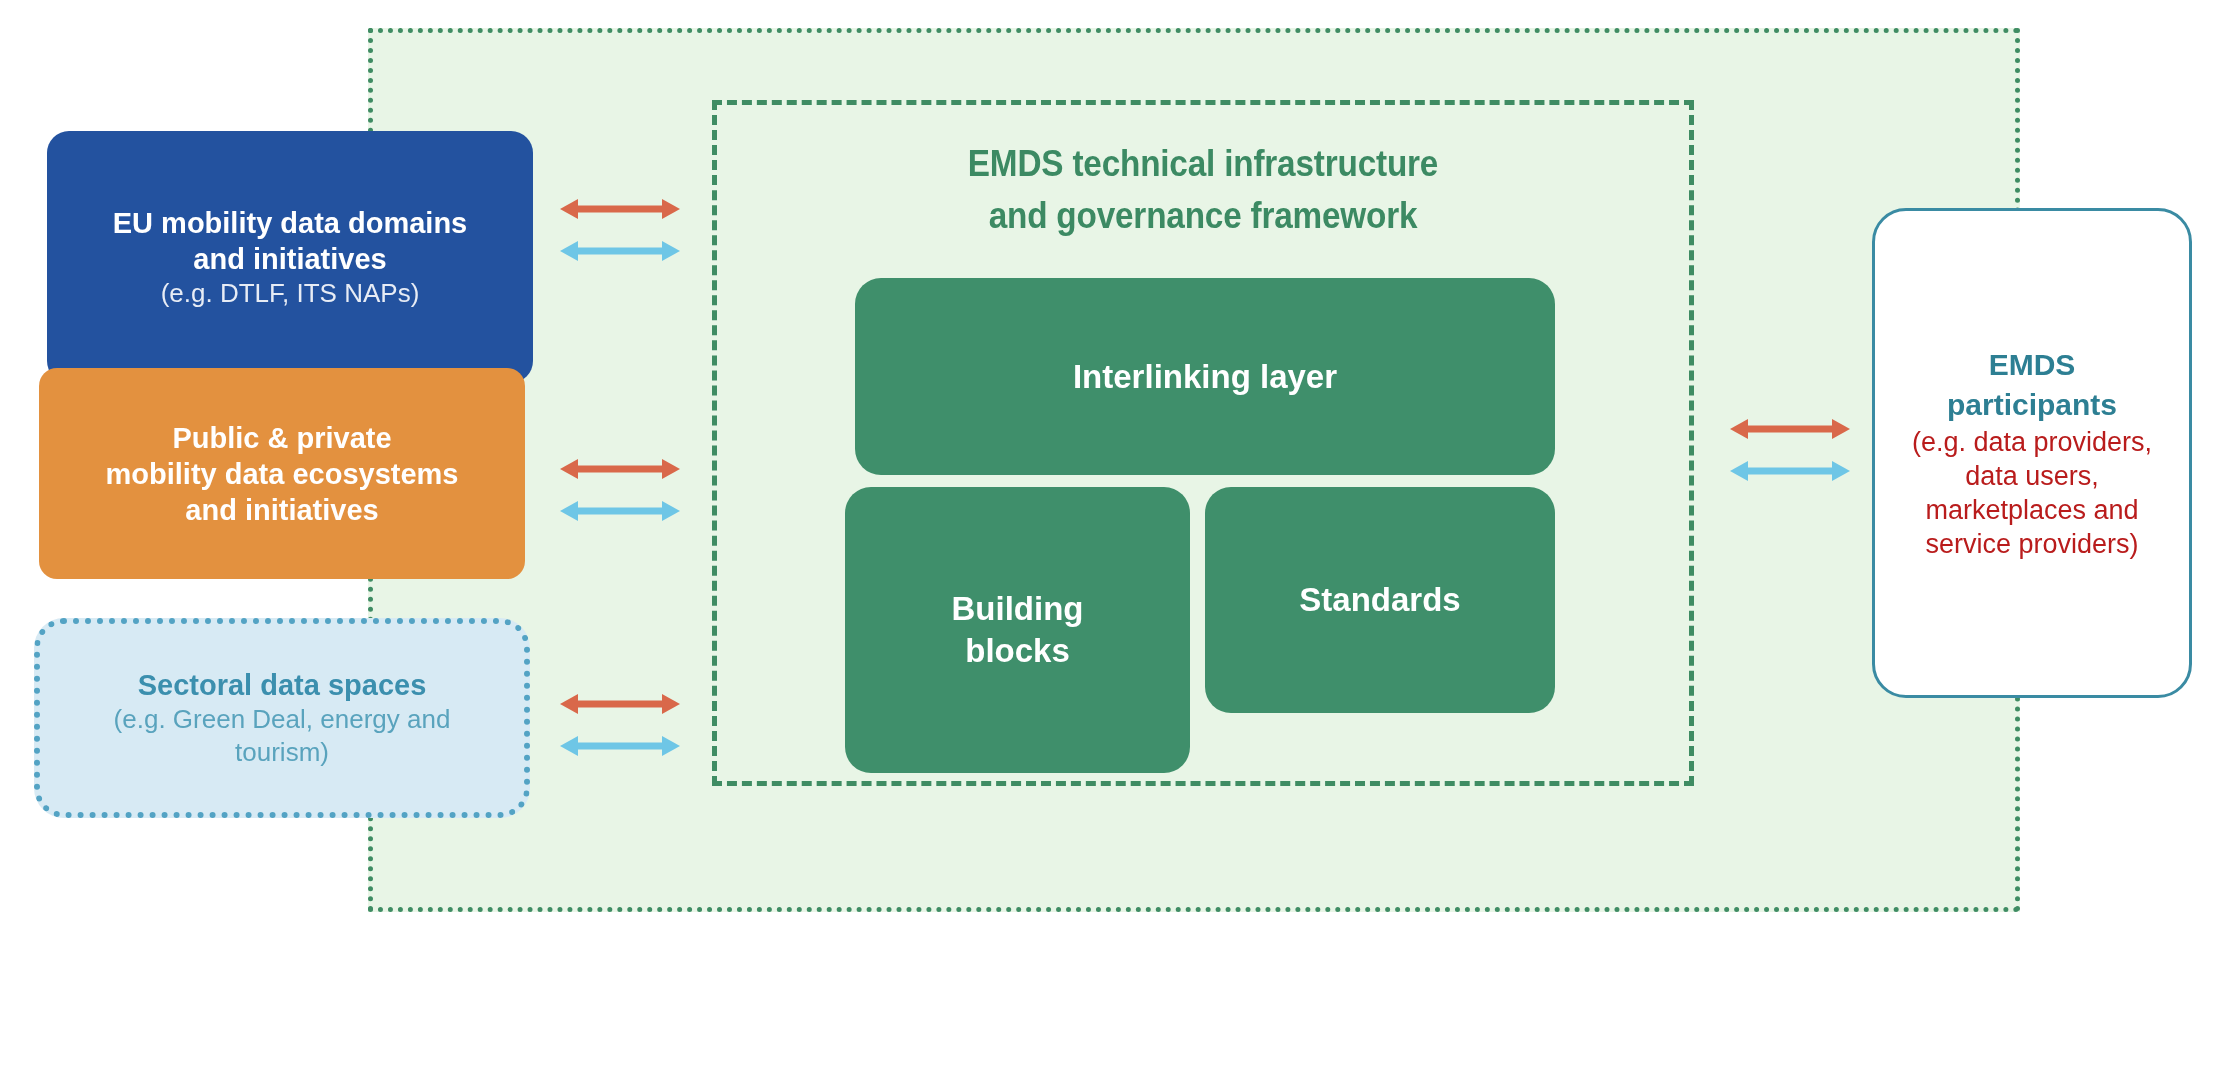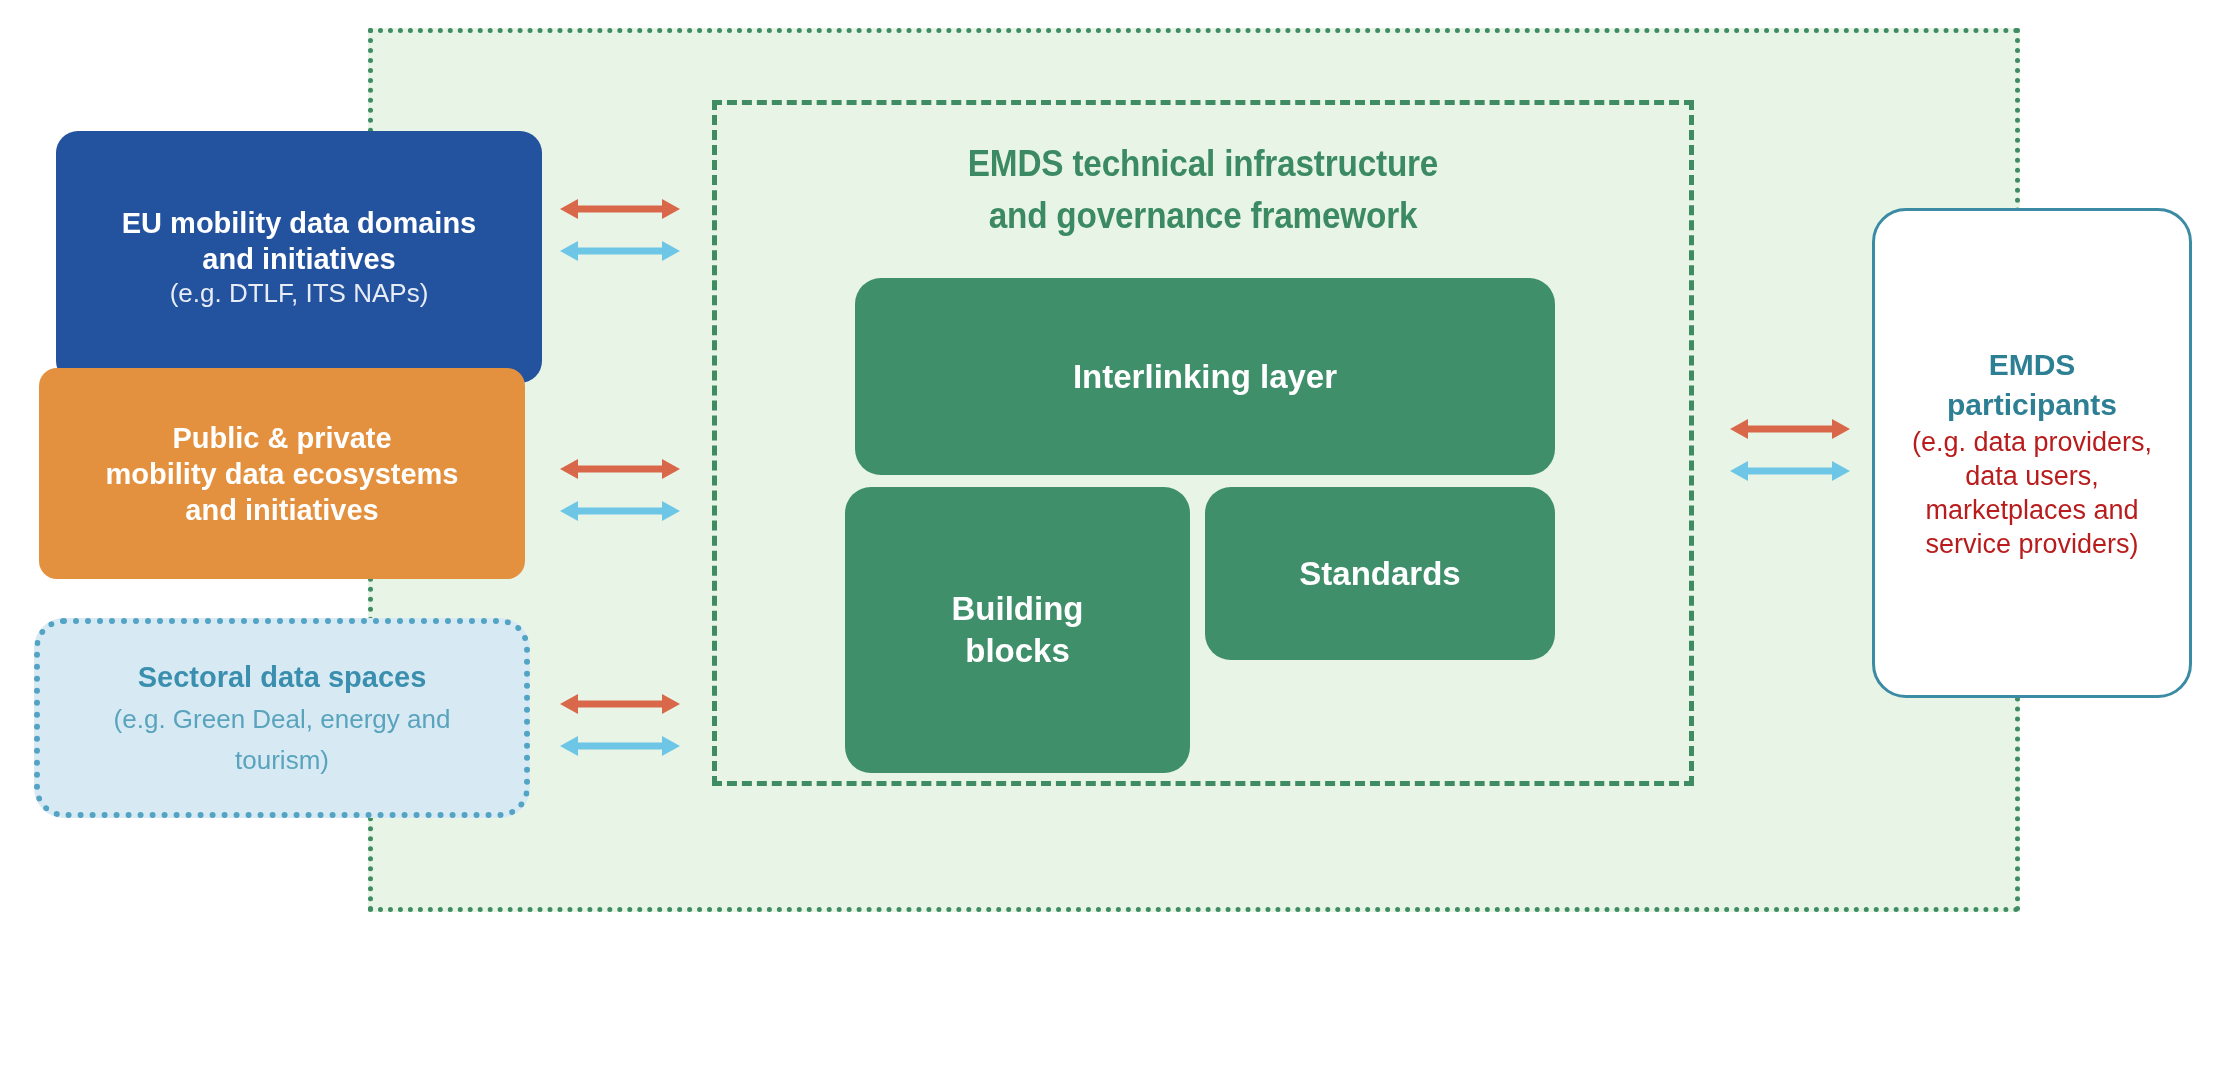--- a/index.html
+++ b/index.html
@@ -41,58 +41,57 @@
     display:flex;flex-direction:column;
     align-items:center;justify-content:center;
     text-align:center;
     border-radius:20px;
     padding:4px 14px;
   }
   .left-box .title{font-weight:bold;font-size:29px;line-height:36px;}
   .left-box .sub{font-size:26px;line-height:33px;}
 
   #box-eu-mobility{
-    left:56px; top:131px; height:252px;
+    left:47px; top:131px; height:252px;
     background:#23529f; color:#ffffff; border-radius:22px;
   }
   #box-eu-mobility .sub{color:#e7ecf5;}
 
   #box-public-private{
     left:39px; top:368px; height:211px;
     background:#e3913f; color:#ffffff; border-radius:18px;
   }
   #box-public-private .sub{color:#fdf3e8;}
 
   #box-sectoral{
     left:34px; top:618px; height:200px; width:496px;
     background:#d7eaf4; color:#3b8fae;
     border:6px dotted #53a3c4;
     border-radius:30px;
-    gap:8px;
   }
   #box-sectoral .title{color:#3b8fae;}
   #box-sectoral .sub{color:#59a3bd;}
 
   
   .green-box{
     background:#3f8f6b;color:#ffffff;
     display:flex;align-items:center;justify-content:center;
     text-align:center;font-weight:bold;
     border-radius:22px;
   }
   #box-interlinking{
     left:855px; top:278px; width:700px; height:197px;
     font-size:33px; border-radius:26px;
   }
   #box-building-blocks{
     left:845px; top:487px; width:345px; height:286px;
     font-size:33px; line-height:42px; border-radius:26px;
   }
   #box-standards{
-    left:1205px; top:487px; width:350px; height:173px;
+    left:1205px; top:487px; width:350px; height:226px;
     font-size:33px; border-radius:26px;
   }
 
   
   #box-participants{
     left:1872px; top:208px; width:320px; height:490px;
     background:#ffffff;
     border:3px solid #3a8ba3;
     border-radius:34px;
     display:flex;flex-direction:column;

